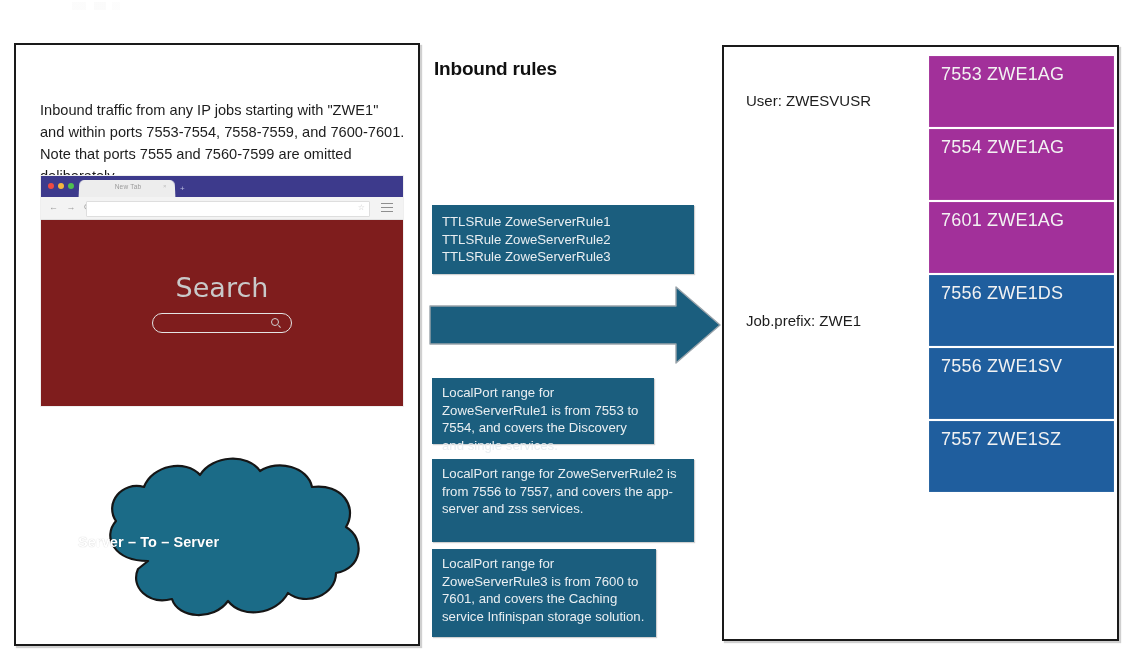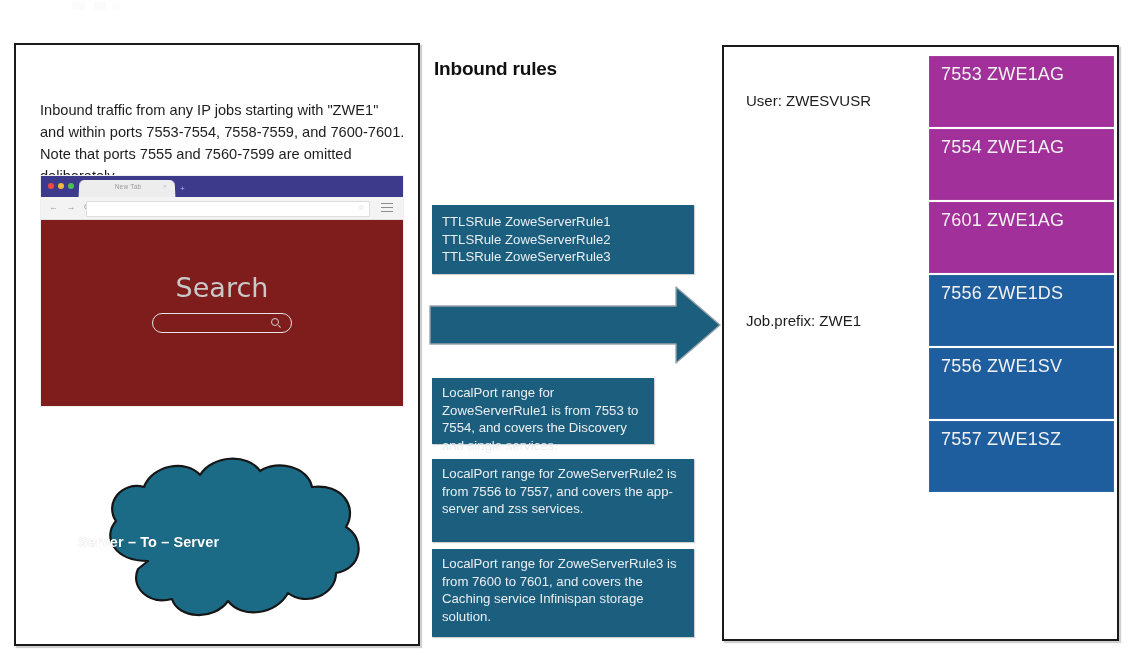--- a/index.html
+++ b/index.html
@@ -122,21 +122,21 @@
     background:#1b5e7e;
     color:#e9eef1;
     box-sizing:border-box;
     padding:6px 8px 6px 10px;
     font-size:13.2px;line-height:17.5px;
     box-shadow:1px 1px 1px rgba(140,140,140,.4);
   }
   #callout-rules{left:432px;top:205px;width:262px;height:69px;padding-top:8px;}
   #callout-rule1{left:432px;top:378px;width:222px;height:66px;}
   #callout-rule2{left:432px;top:459px;width:262px;height:83px;}
-  #callout-rule3{left:432px;top:549px;width:262px;height:88px;}
+  #callout-rule3{left:432px;top:549px;width:224px;height:88px;}
 
   
   .arrow{position:absolute;left:428px;top:284px;width:295px;height:82px;}
 
   
   .rp-label{
     position:absolute;
     font-size:15px;color:#1d1d1d;font-weight:400;
     white-space:nowrap;
   }

